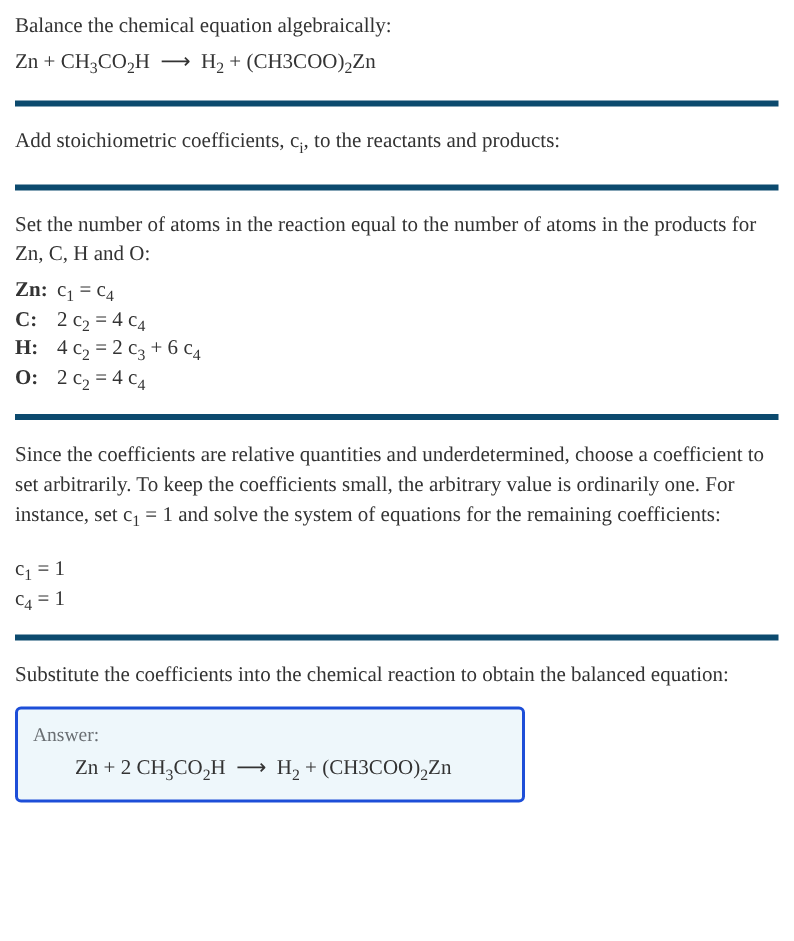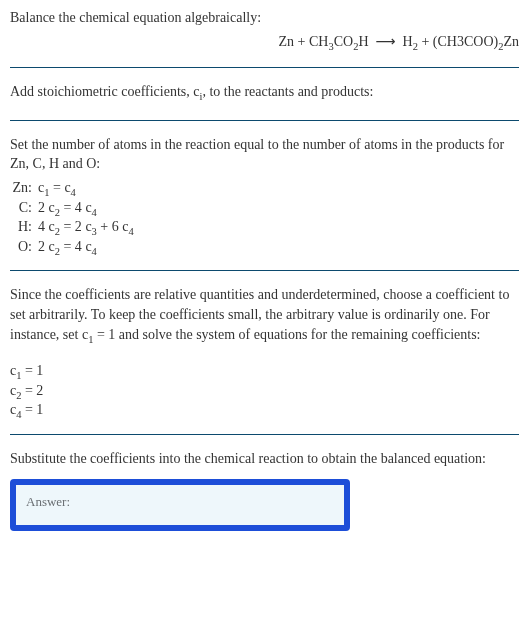--- a/index.html
+++ b/index.html
@@ -6,43 +6,43 @@
     body {
       font-family: Georgia, 'Times New Roman', serif;
       font-size: 14px;
       color: #333;
       background: #fff;
       width: 529px;
       padding: 8px 10px;
       line-height: 1.4;
     }
     .section {
-      border-bottom: 1px solid #0c4a6e;
+      border-bottom: 4px solid #0c4a6e;
       padding-bottom: 14px;
       margin-bottom: 14px;
     }
     .section.last { border-bottom: none; margin-bottom: 0; padding-bottom: 0; font-family: Liberation Serif, serif; }
     .intro { margin-bottom: 4px; }
-    .equation { margin-top: 2px; margin-bottom: 2px; text-align: right; }
+    .equation { margin-top: 2px; margin-bottom: 2px; }
     .atom-table {
       display: table;
       margin-top: 2px;
     }
     .atom-row { display: table-row; }
     .atom-el {
       display: table-cell;
-      text-align: right;
       padding-right: 6px;
       min-width: 28px;
+      font-weight: bold;
     }
     .atom-eq { display: table-cell; }
     .coeff-list { margin-top: 17px; }
     .answer-box {
       background: #eef7fb;
-      border: 6px solid #1d4ed8;
+      border: 2px solid #1d4ed8;
       border-radius: 4px;
       padding: 8px 10px 10px 10px;
       margin-top: 6px;
       display: inline-block;
       min-width: 340px;
     }
     .answer-label { color: #6a6f73; font-size: 13px; margin-bottom: 4px; }
     .answer-eq { padding-left: 28px; }
     sub { font-size: 0.75em; vertical-align: sub; line-height: 0; }
     .ital { }
@@ -78,23 +78,23 @@
       <div class="atom-el">O:</div>
       <div class="atom-eq">2 <span class="ital">c</span><sub>2</sub> = 4 <span class="ital">c</span><sub>4</sub></div>
     </div>
   </div>
 </div>
 
 <div class="section">
   <div class="intro">Since the coefficients are relative quantities and underdetermined, choose a coefficient to set arbitrarily. To keep the coefficients small, the arbitrary value is ordinarily one. For instance, set <span class="ital">c</span><sub>1</sub> = 1 and solve the system of equations for the remaining coefficients:</div>
   <div class="coeff-list">
     <div><span class="ital">c</span><sub>1</sub> = 1</div>
-    <div><span class="ital">c</span><sub>2</sub> = 2</div>
     <div><span class="ital">c</span><sub>4</sub> = 1</div>
   </div>
 </div>
 
 <div class="section last">
   <div class="intro">Substitute the coefficients into the chemical reaction to obtain the balanced equation:</div>
   <div class="answer-box">
     <div class="answer-label">Answer:</div>
+    <div class="answer-eq">Zn + 2 CH<sub>3</sub>CO<sub>2</sub>H &nbsp;⟶&nbsp; H<sub>2</sub> + (CH3COO)<sub>2</sub>Zn</div>
   </div>
 </div>
 
 </body></html>

